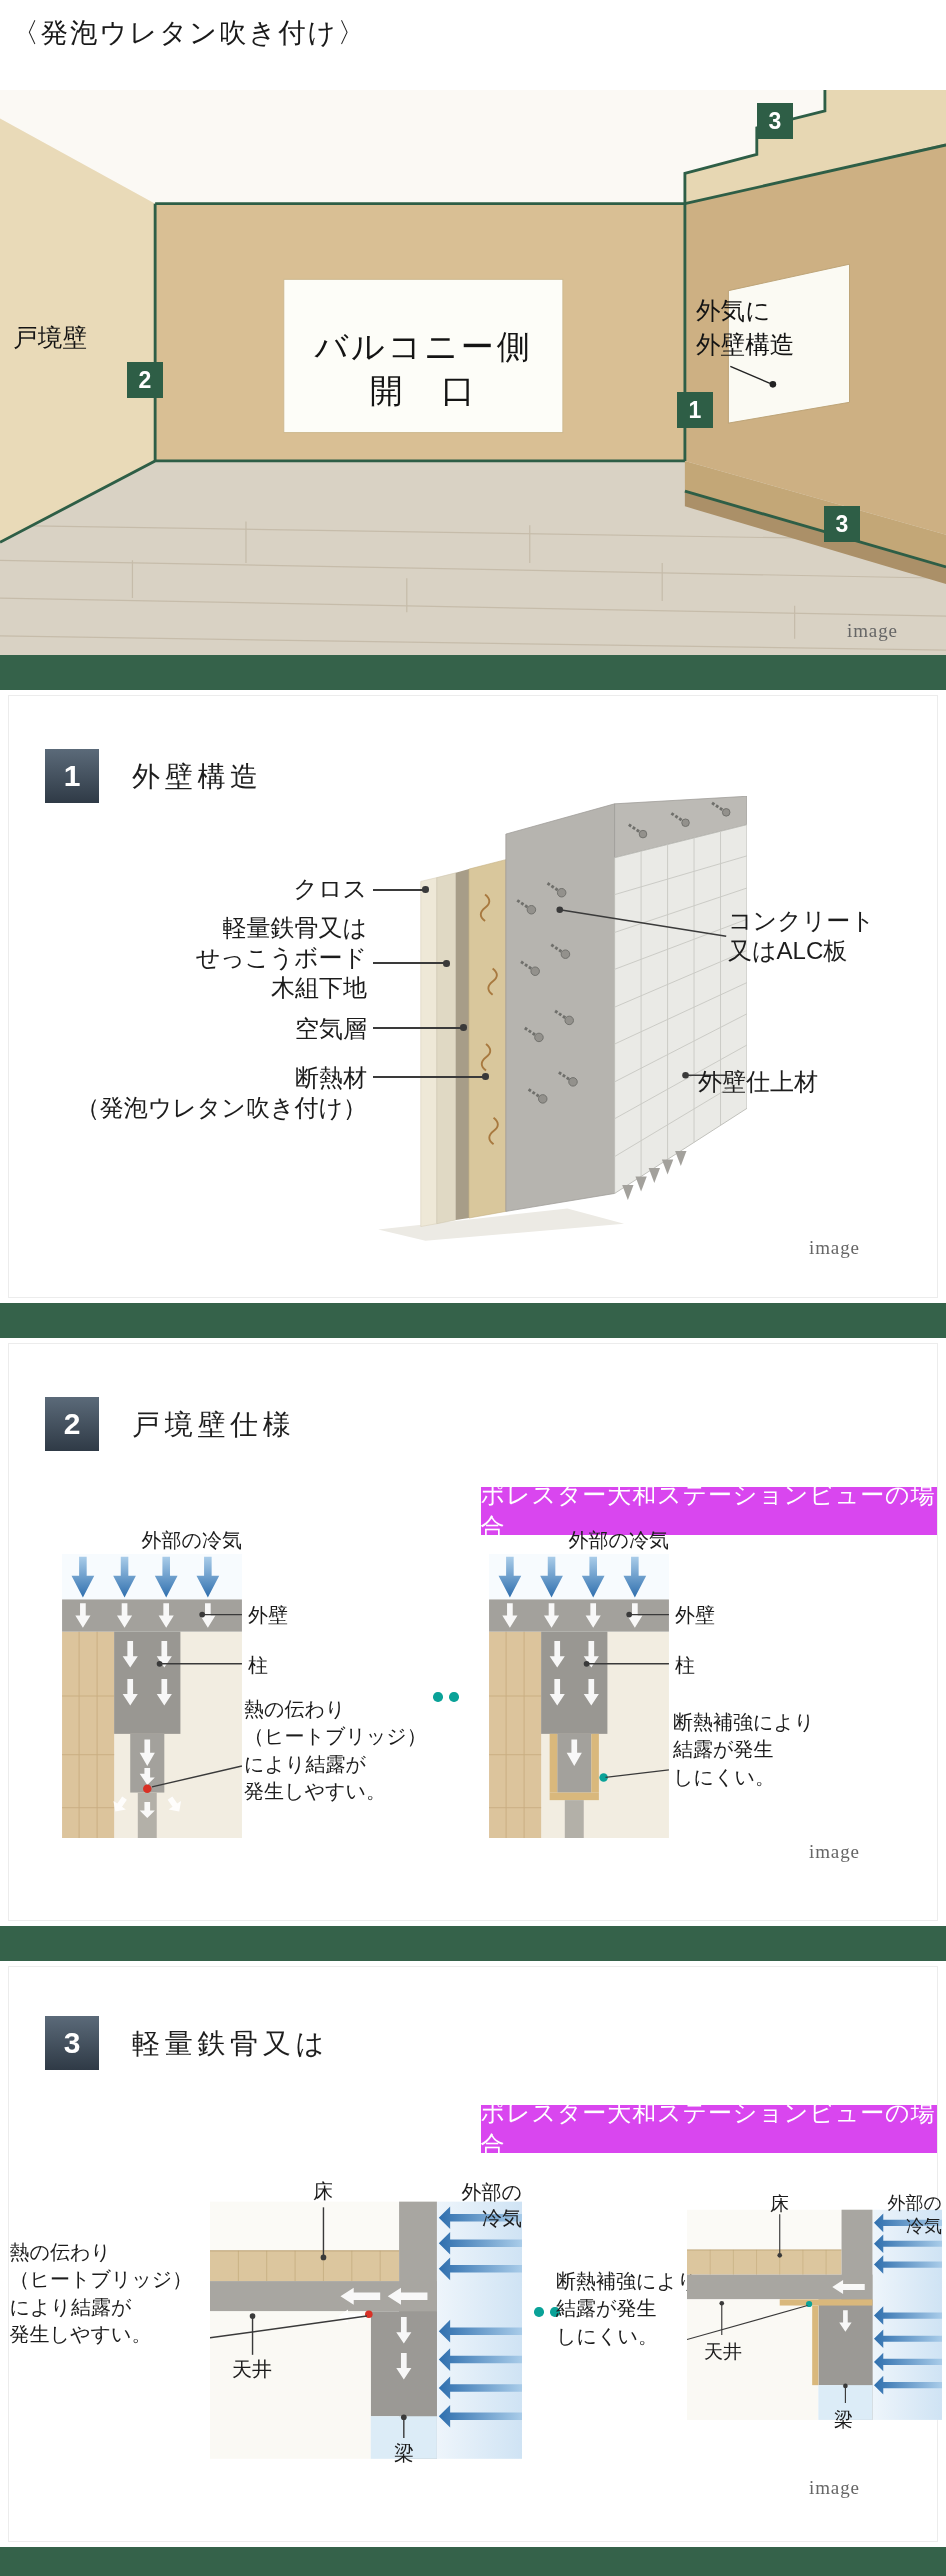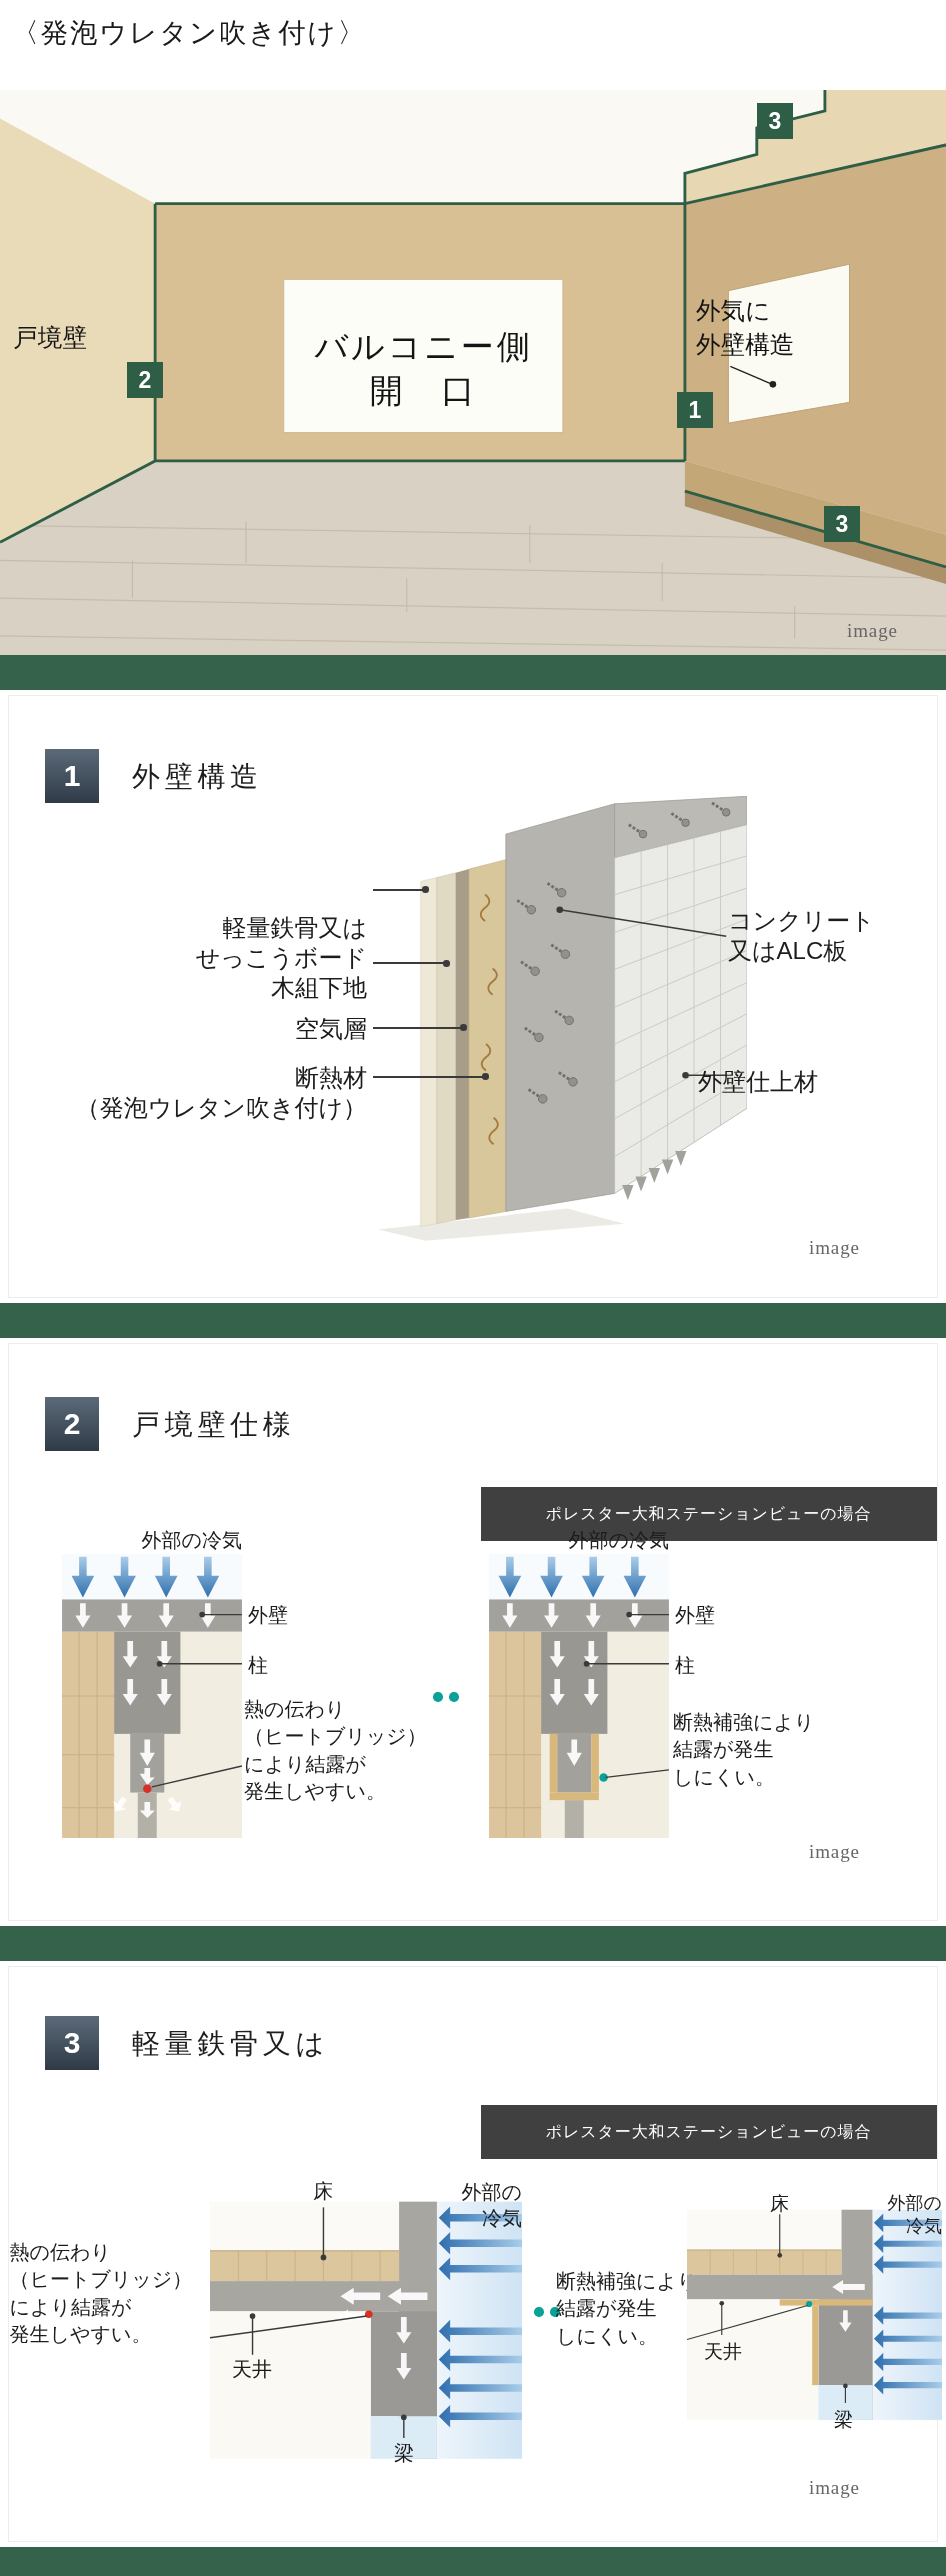--- a/index.html
+++ b/index.html
@@ -8,21 +8,21 @@
   #page-title{position:absolute;left:11.4px;top:15px;font-size:27.4px;letter-spacing:1.9px;color:#1a1a1a}
   #room{position:relative;height:565px;overflow:hidden;background:#f6f3ec}
   .band{height:35px;background:#35624a}
   .band.last{height:29px}
   section{position:relative;background:#fff}
   #s1{height:613px}#s2{height:588px}#s3{height:586px}
   .card-border{position:absolute;left:7.6px;right:7.6px;top:4.7px;bottom:4.7px;border:0.9px solid #ececec;pointer-events:none}
   .sbadge{position:absolute;width:54px;height:54px;background:linear-gradient(180deg,#5b6a79 0%,#2f3a46 100%);color:#fff;font-size:30px;font-weight:bold;display:flex;align-items:center;justify-content:center}
   .sheading{position:absolute;font-size:28px;letter-spacing:4.7px;color:#1e1e1e}
   .rbadge{position:absolute;width:36px;height:36px;background:#2e5e46;color:#fff;font-size:23px;font-weight:bold;display:flex;align-items:center;justify-content:center}
-  .casebar{position:absolute;right:9.5px;width:456px;height:54px;background:#404040;color:#fff;font-size:16px;display:flex;align-items:center;justify-content:center;letter-spacing:0.9px}
+  .casebar{position:absolute;right:9.5px;width:456px;height:48px;background:#d946ef;color:#fff;font-size:24px;display:flex;align-items:center;justify-content:center;letter-spacing:0.9px}
   .lbl{position:absolute;font-size:20px;line-height:27.4px;color:#1c1c1c}
   .lbl.c{text-align:right}
   .s1lbl{position:absolute;font-size:24px;line-height:30px;color:#1c1c1c}
   .ra{text-align:right}
   .lead{position:absolute;height:1.9px;background:#3a3a3a}
   .dot{position:absolute;width:6.6px;height:6.6px;border-radius:50%;background:#3a3a3a}
   .imgcredit{position:absolute;font-size:19px;color:#666;font-family:"Liberation Serif","DejaVu Serif",serif;letter-spacing:0.9px}
   .tealdots{position:absolute;display:flex;gap:6.6px}
   .tealdots i{width:9.5px;height:9.5px;border-radius:50%;background:#0aa298}
   .roomlbl{position:absolute;font-size:24.6px;line-height:34px;color:#141414}
@@ -161,20 +161,23 @@
         <circle cx="438" cy="17" r="4"></circle>
     </g>
     <g stroke="#3a3a3a" stroke-width="1.5">
       <line x1="262" y1="120" x2="438" y2="148"></line>
       <line x1="395" y1="295" x2="438" y2="295"></line>
     </g>
     <circle cx="262" cy="120" r="3.5" fill="#3a3a3a"></circle>
     <circle cx="395" cy="295" r="3.5" fill="#3a3a3a"></circle>
   </svg>
 
+  <div class="s1lbl ra" style="left:38px;top:184px;width:329px">
+    <div>クロス</div>
+  </div>
   <div class="lead" style="left:373px;top:199px;width:53px"></div>
   <div class="dot" style="left:422px;top:196px"></div>
 
   <div class="s1lbl ra" style="left:38px;top:223px;width:329px">
     <div>軽量鉄骨又は</div>
     <div>せっこうボード</div>
     <div>木組下地</div>
   </div>
   <div class="lead" style="left:373px;top:272px;width:74px"></div>
   <div class="dot" style="left:443px;top:270px"></div>

